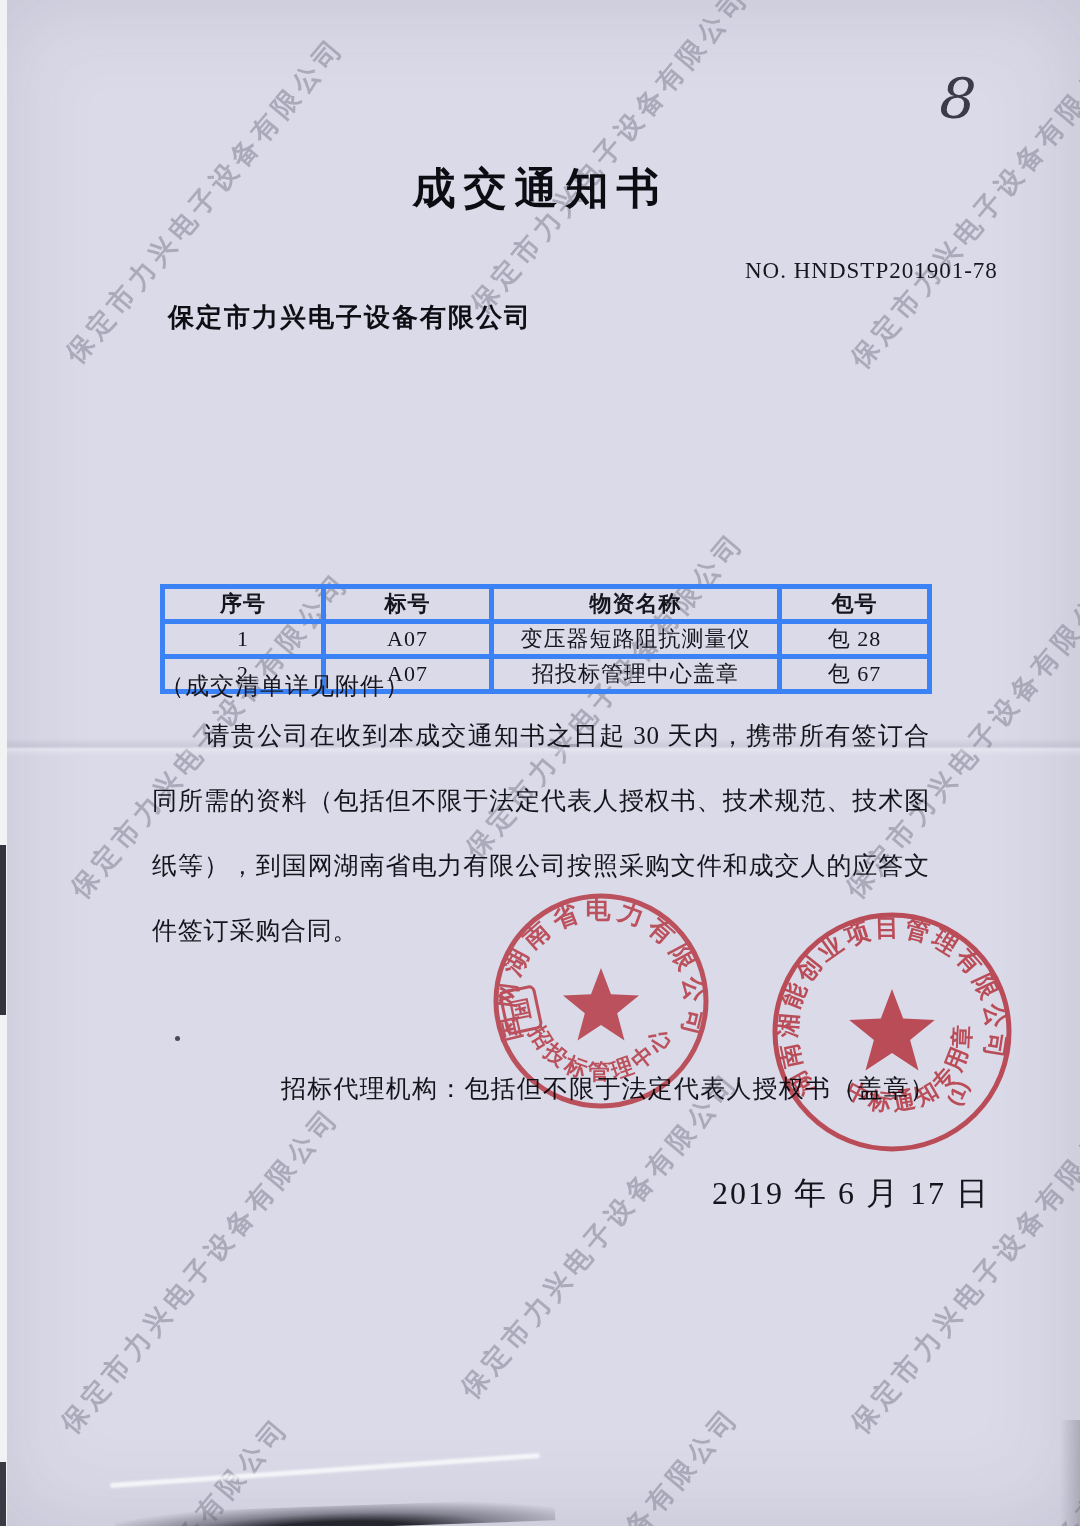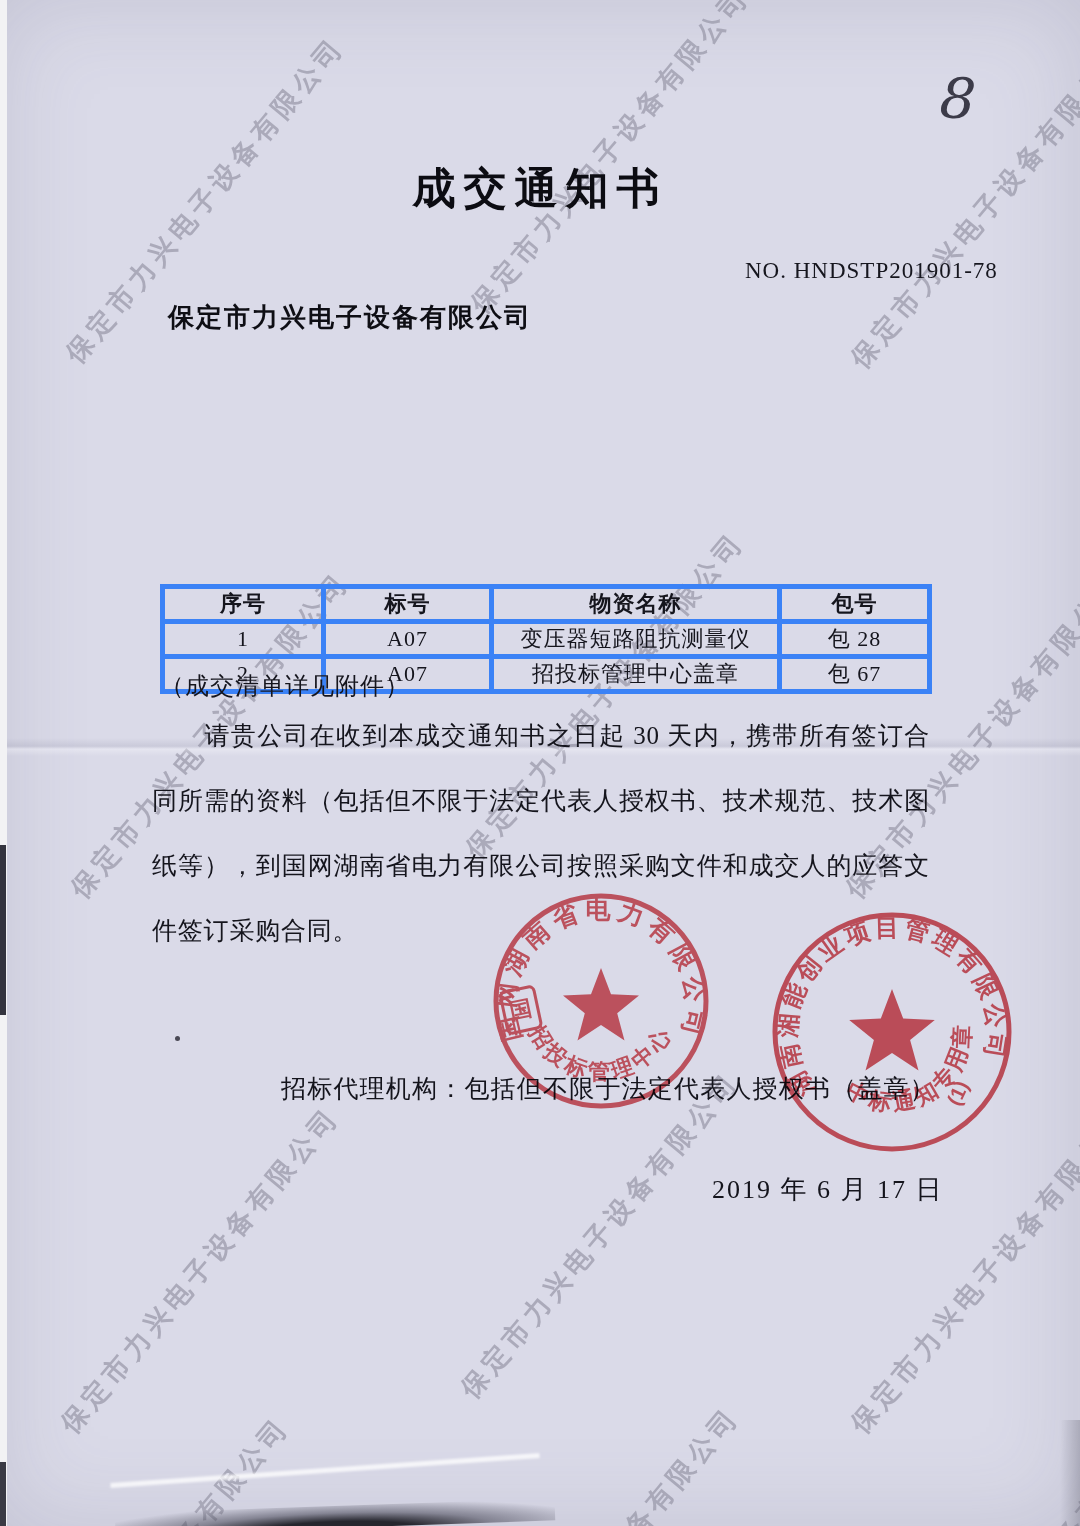--- a/index.html
+++ b/index.html
@@ -63,21 +63,21 @@
     font-weight:bold;font-size:26px;letter-spacing:2px;color:#0e0e14;
   }
   .para{width:778px;left:152px;font-size:25px;letter-spacing:.8px;
     text-align:justify;text-indent:2.1em;color:#15151d;}
   .para1{top:376px;line-height:48px;}
   .para2{top:703px;line-height:65px;}
   .attach-note{left:160px;top:670px;font-size:24px;letter-spacing:1px;}
   .sign-line{font-size:25px;letter-spacing:1.2px;color:#14141c;}
   .buyer-line{left:240px;top:962px;}
   .agency-line{left:281px;top:1072px;}
-  .date-line{left:712px;top:1172px;font-size:26px;letter-spacing:2px;}
+  .date-line{left:712px;top:1172px;font-size:32px;letter-spacing:2px;}
   .pen-dot{position:absolute;left:175px;top:1036px;width:5px;height:5px;border-radius:50%;
     background:#4a4955;z-index:3;}
   
   .award-table{
     position:absolute;left:160px;top:584px;width:767px;z-index:3;
     border-collapse:collapse;table-layout:fixed;
   }
   .award-table th,.award-table td{
     border:5px solid #3b82f6;text-align:center;vertical-align:middle;
     padding:0;overflow:hidden;white-space:nowrap;

